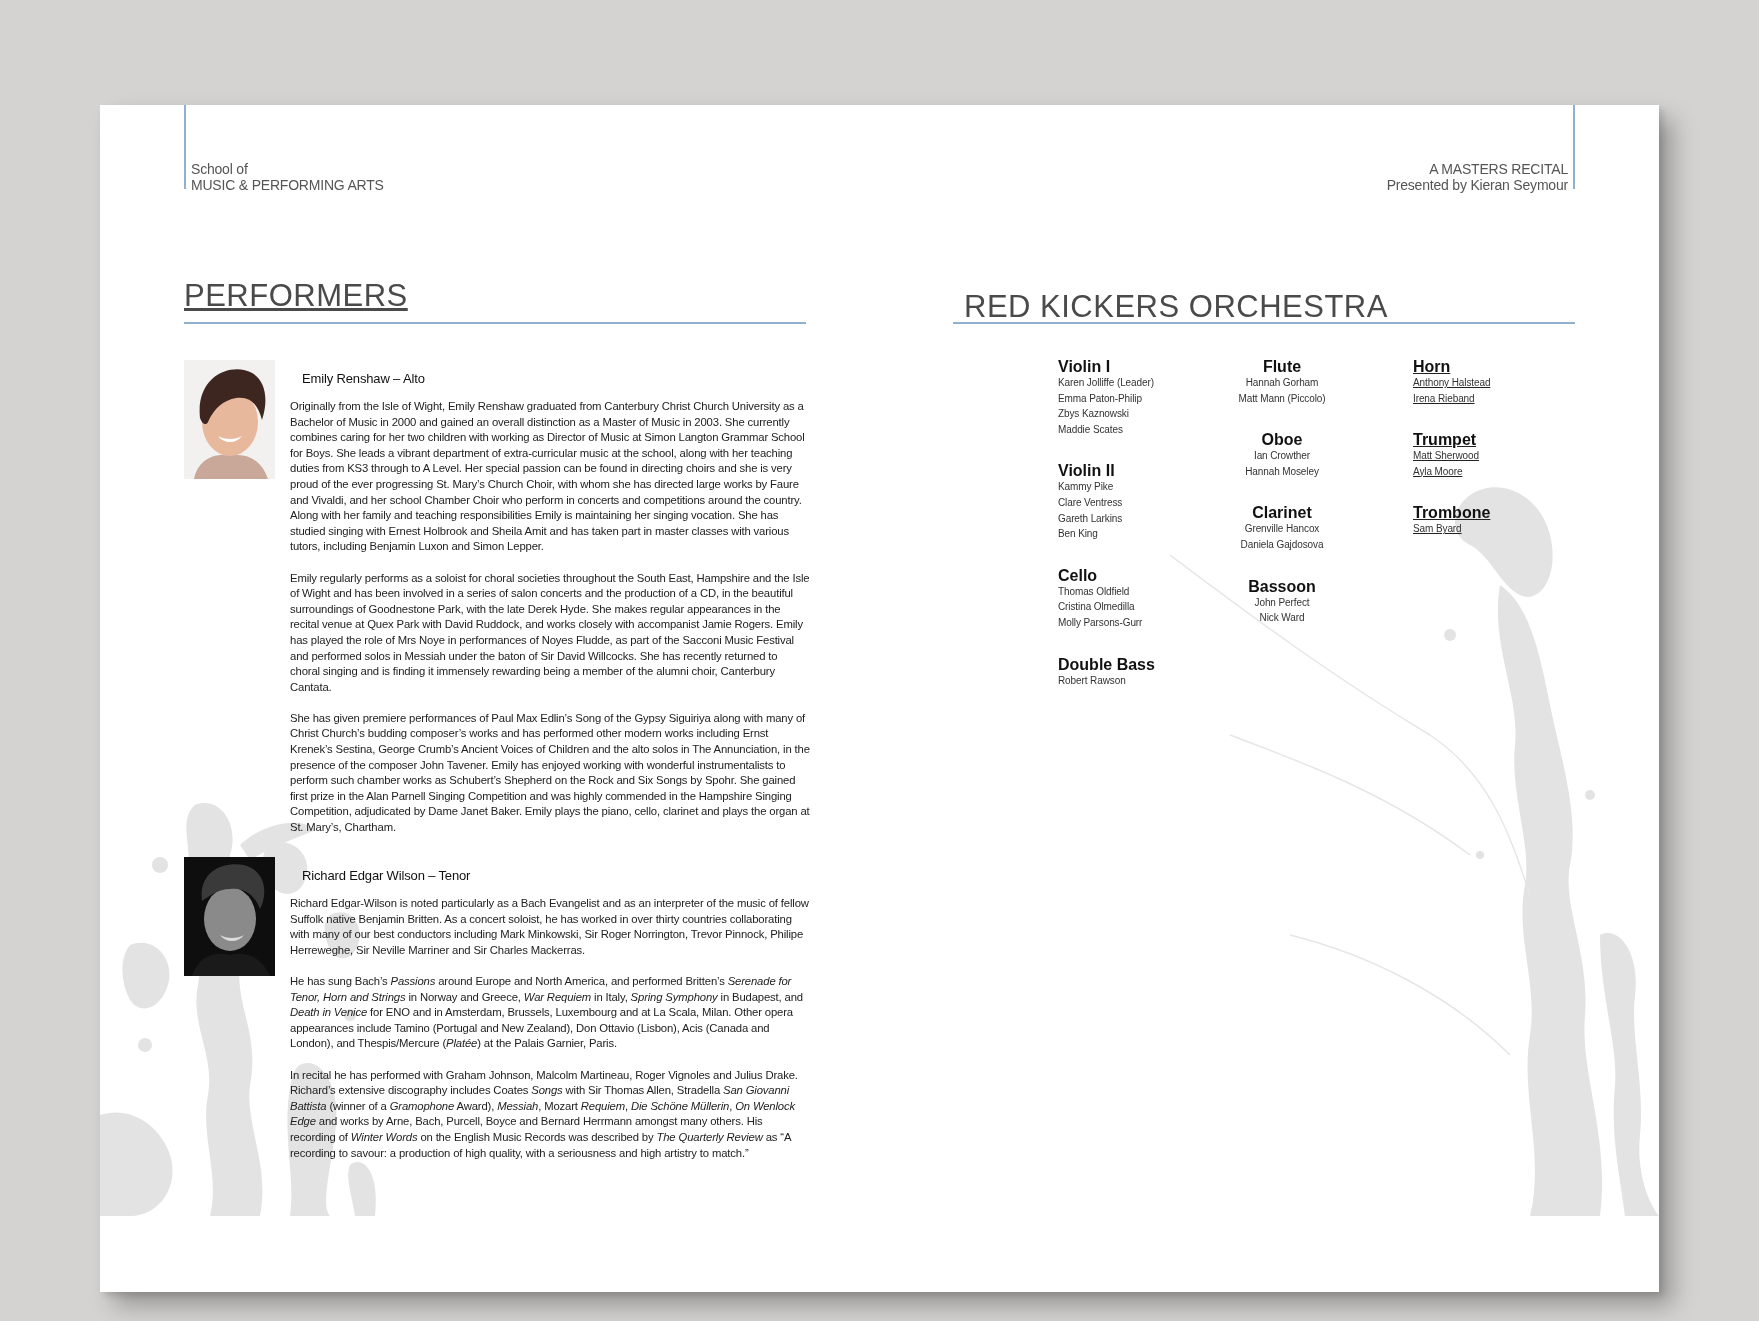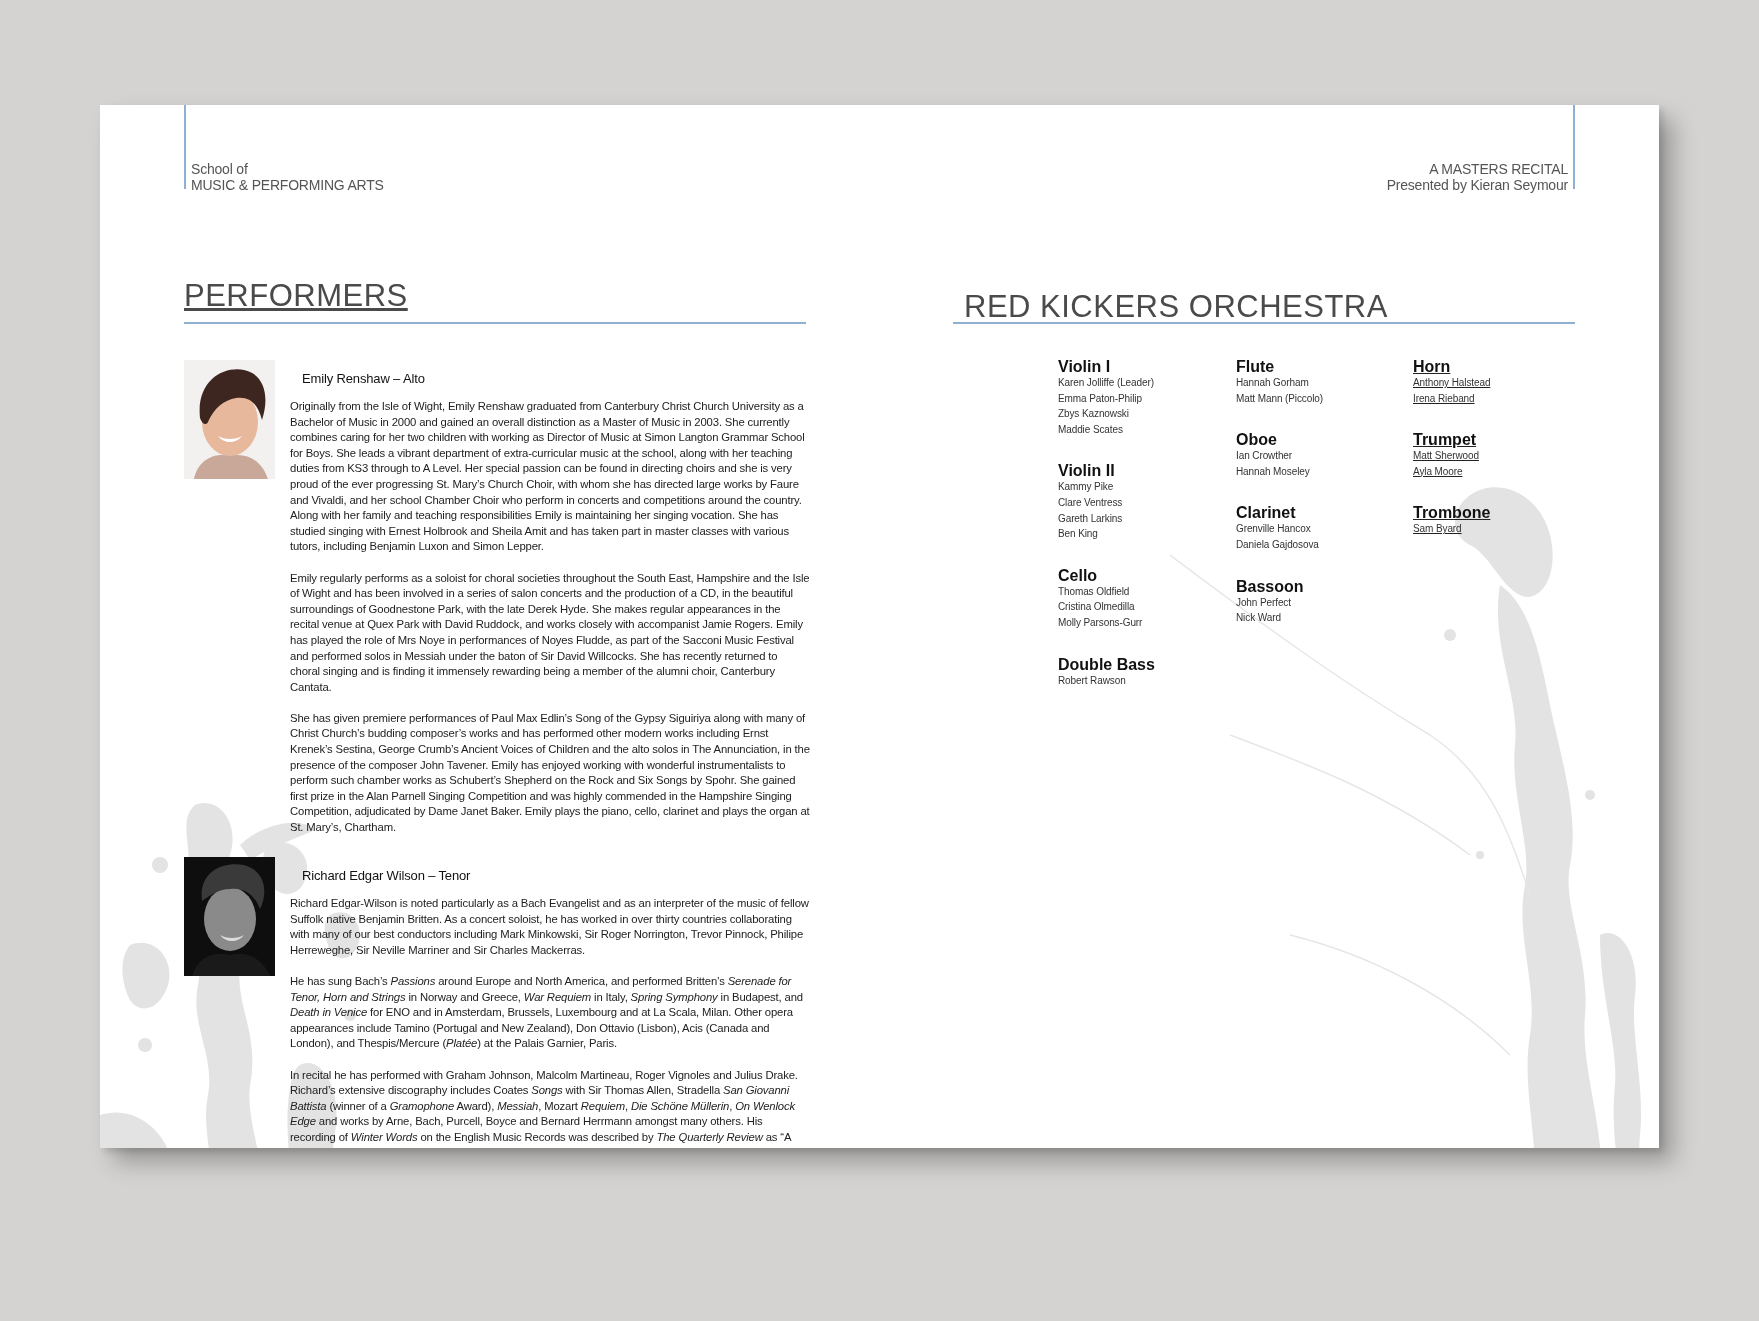--- a/index.html
+++ b/index.html
@@ -1,21 +1,21 @@
 <!DOCTYPE html>
 <html><head>
 <meta charset="utf-8">
 <style>
   html, body { margin:0; padding:0; }
   body {
     width:1759px; height:1321px; background:#d4d3d1; position:relative; overflow:hidden;
     font-family:"Liberation Sans", sans-serif; color:#222;
   }
   .spread {
-    position:absolute; left:100px; top:105px; width:1559px; height:1043px;
+    position:absolute; left:100px; top:105px; width:1559px; height:1187px;
     background:#ffffff;
     box-shadow: 14px 14px 22px rgba(0,0,0,0.28), 4px 4px 6px rgba(0,0,0,0.12);
     overflow:hidden;
   }
   .splash { position:absolute; pointer-events:none; }
   .vline { position:absolute; top:0; width:2px; height:84px; background:#8fb0d0; }
   .hdr { position:absolute; font-size:14px; line-height:16px; color:#555; letter-spacing:-0.2px; }
   .hdr-left { left:91px; top:56px; }
   .hdr-right { right:91px; top:56px; text-align:right; }
   .sec-title {
@@ -136,21 +136,21 @@
       <div class="member">Thomas Oldfield</div>
       <div class="member">Cristina Olmedilla</div>
       <div class="member">Molly Parsons-Gurr</div>
     </div>
     <div class="grp">
       <div class="grp-name">Double Bass</div>
       <div class="member">Robert Rawson</div>
     </div>
   </div>
 
-  <div class="orch-col" style="left:1136px;top:254px;">
+  <div class="orch-col" style="left:1097px;top:254px;text-align:center;">
     <div class="grp">
       <div class="grp-name">Flute</div>
       <div class="member">Hannah Gorham</div>
       <div class="member">Matt Mann (Piccolo)</div>
     </div>
     <div class="grp">
       <div class="grp-name">Oboe</div>
       <div class="member">Ian Crowther</div>
       <div class="member">Hannah Moseley</div>
     </div>

